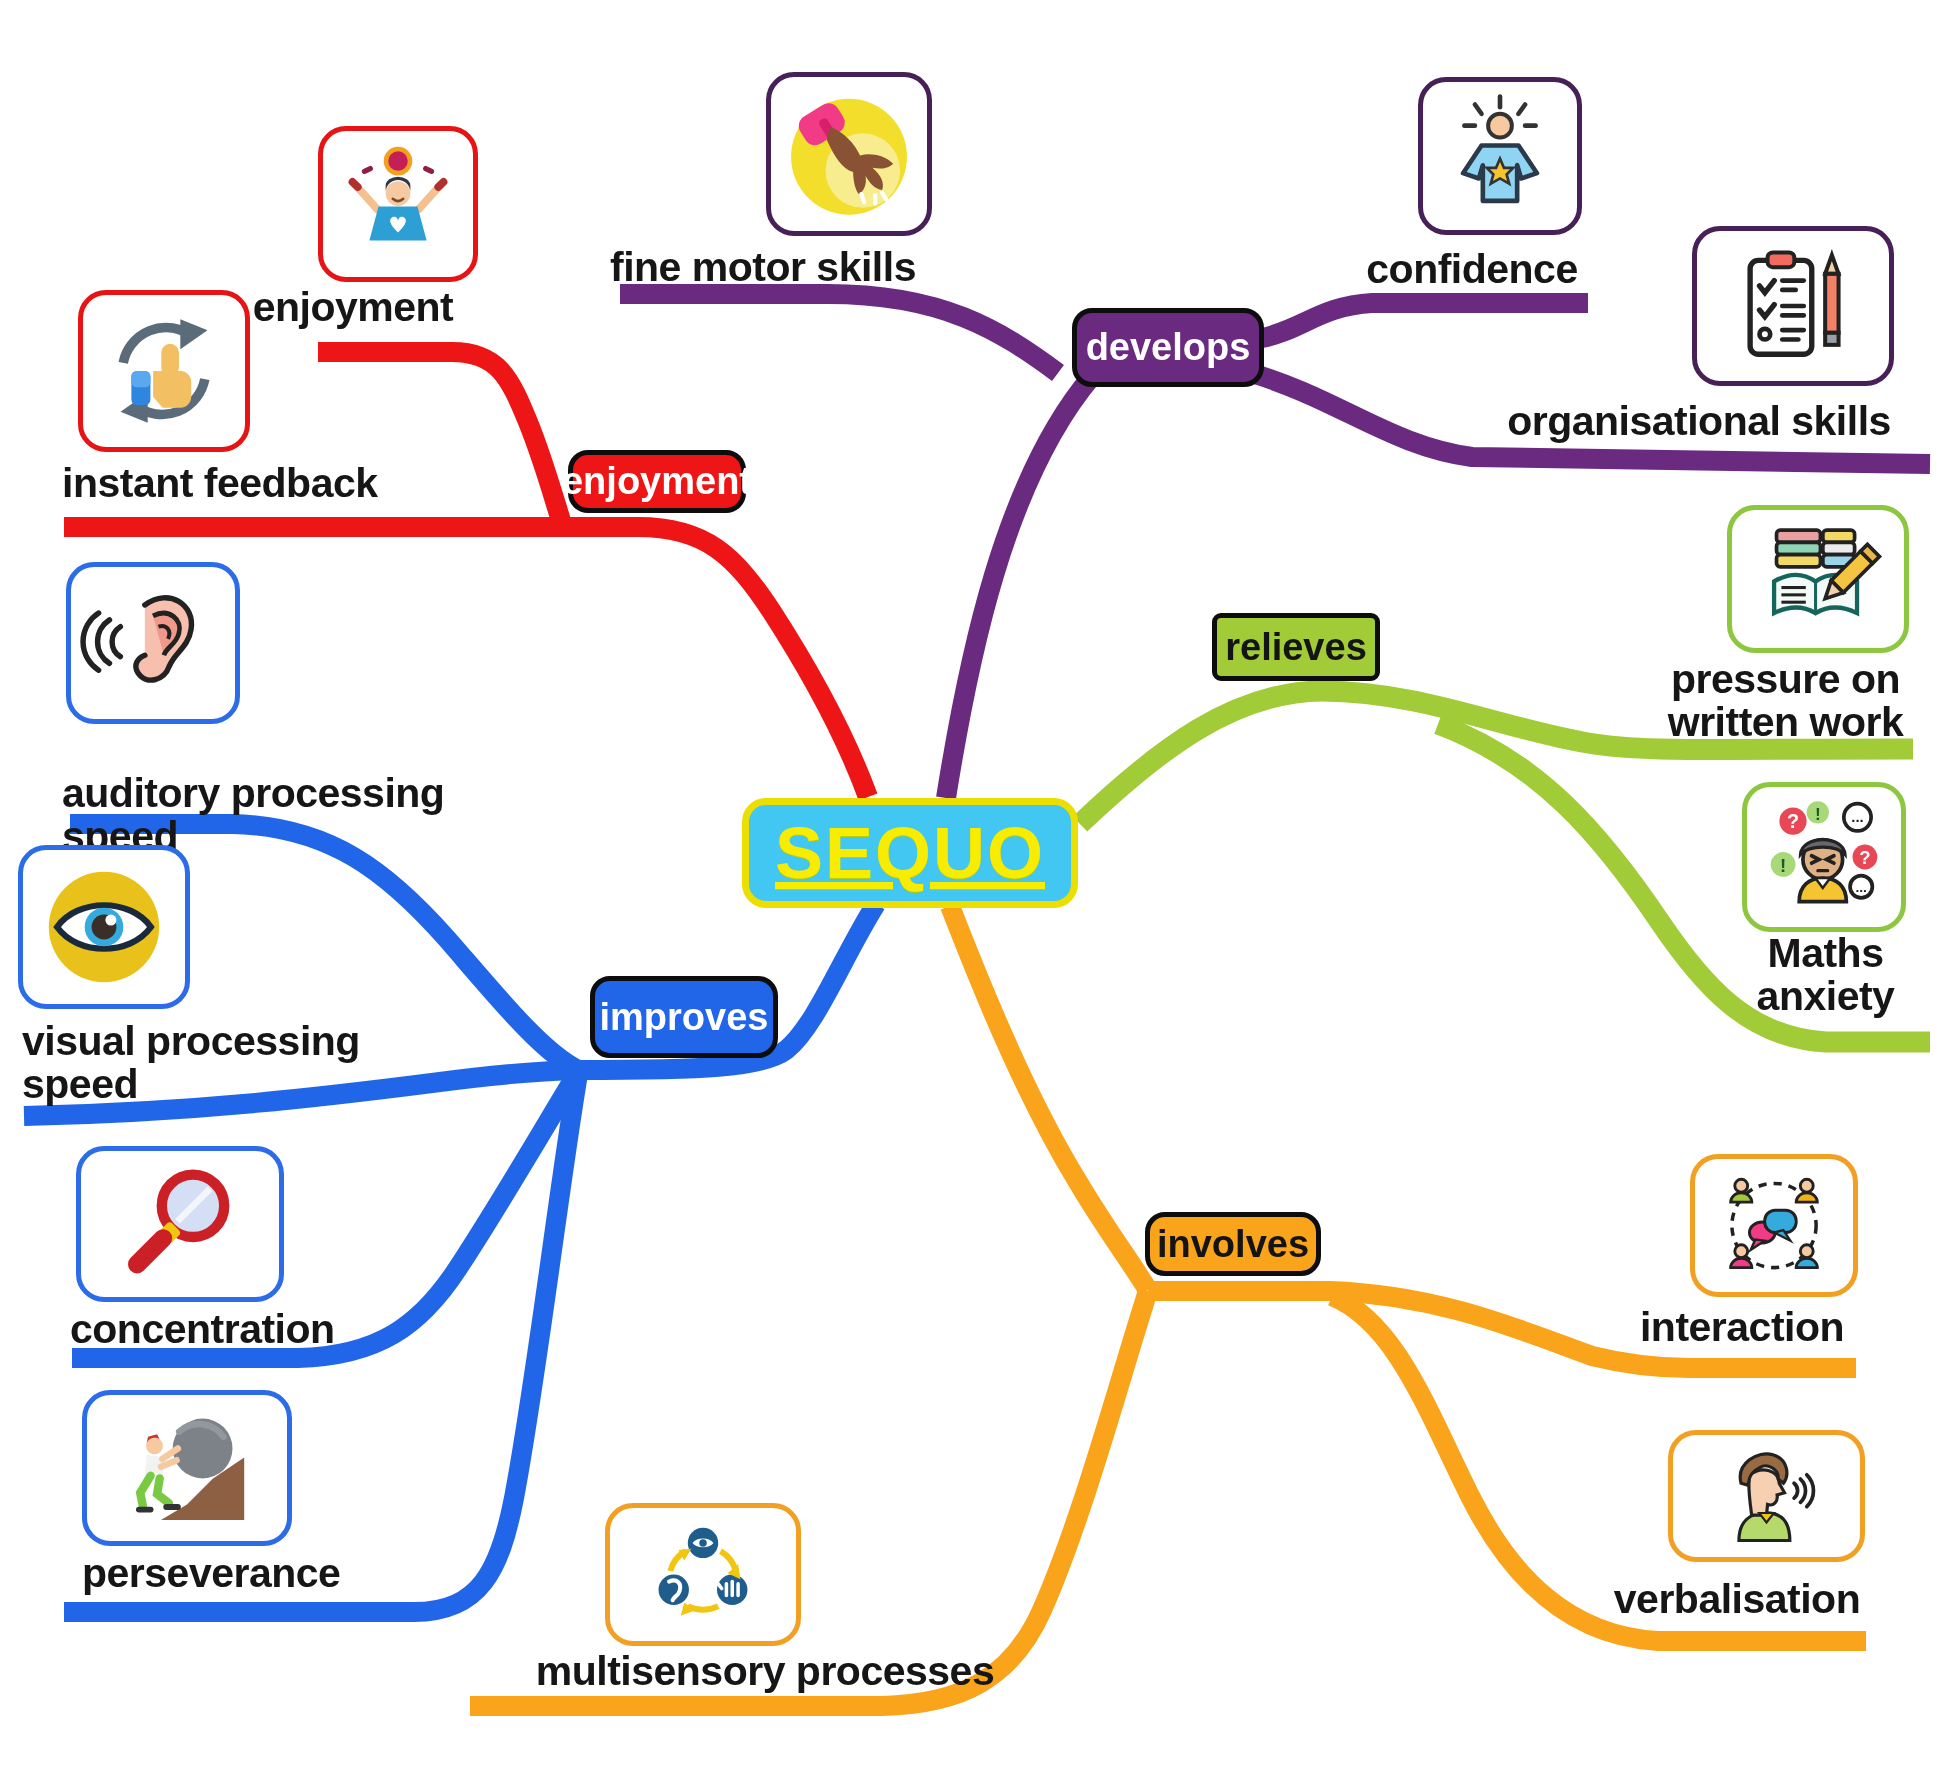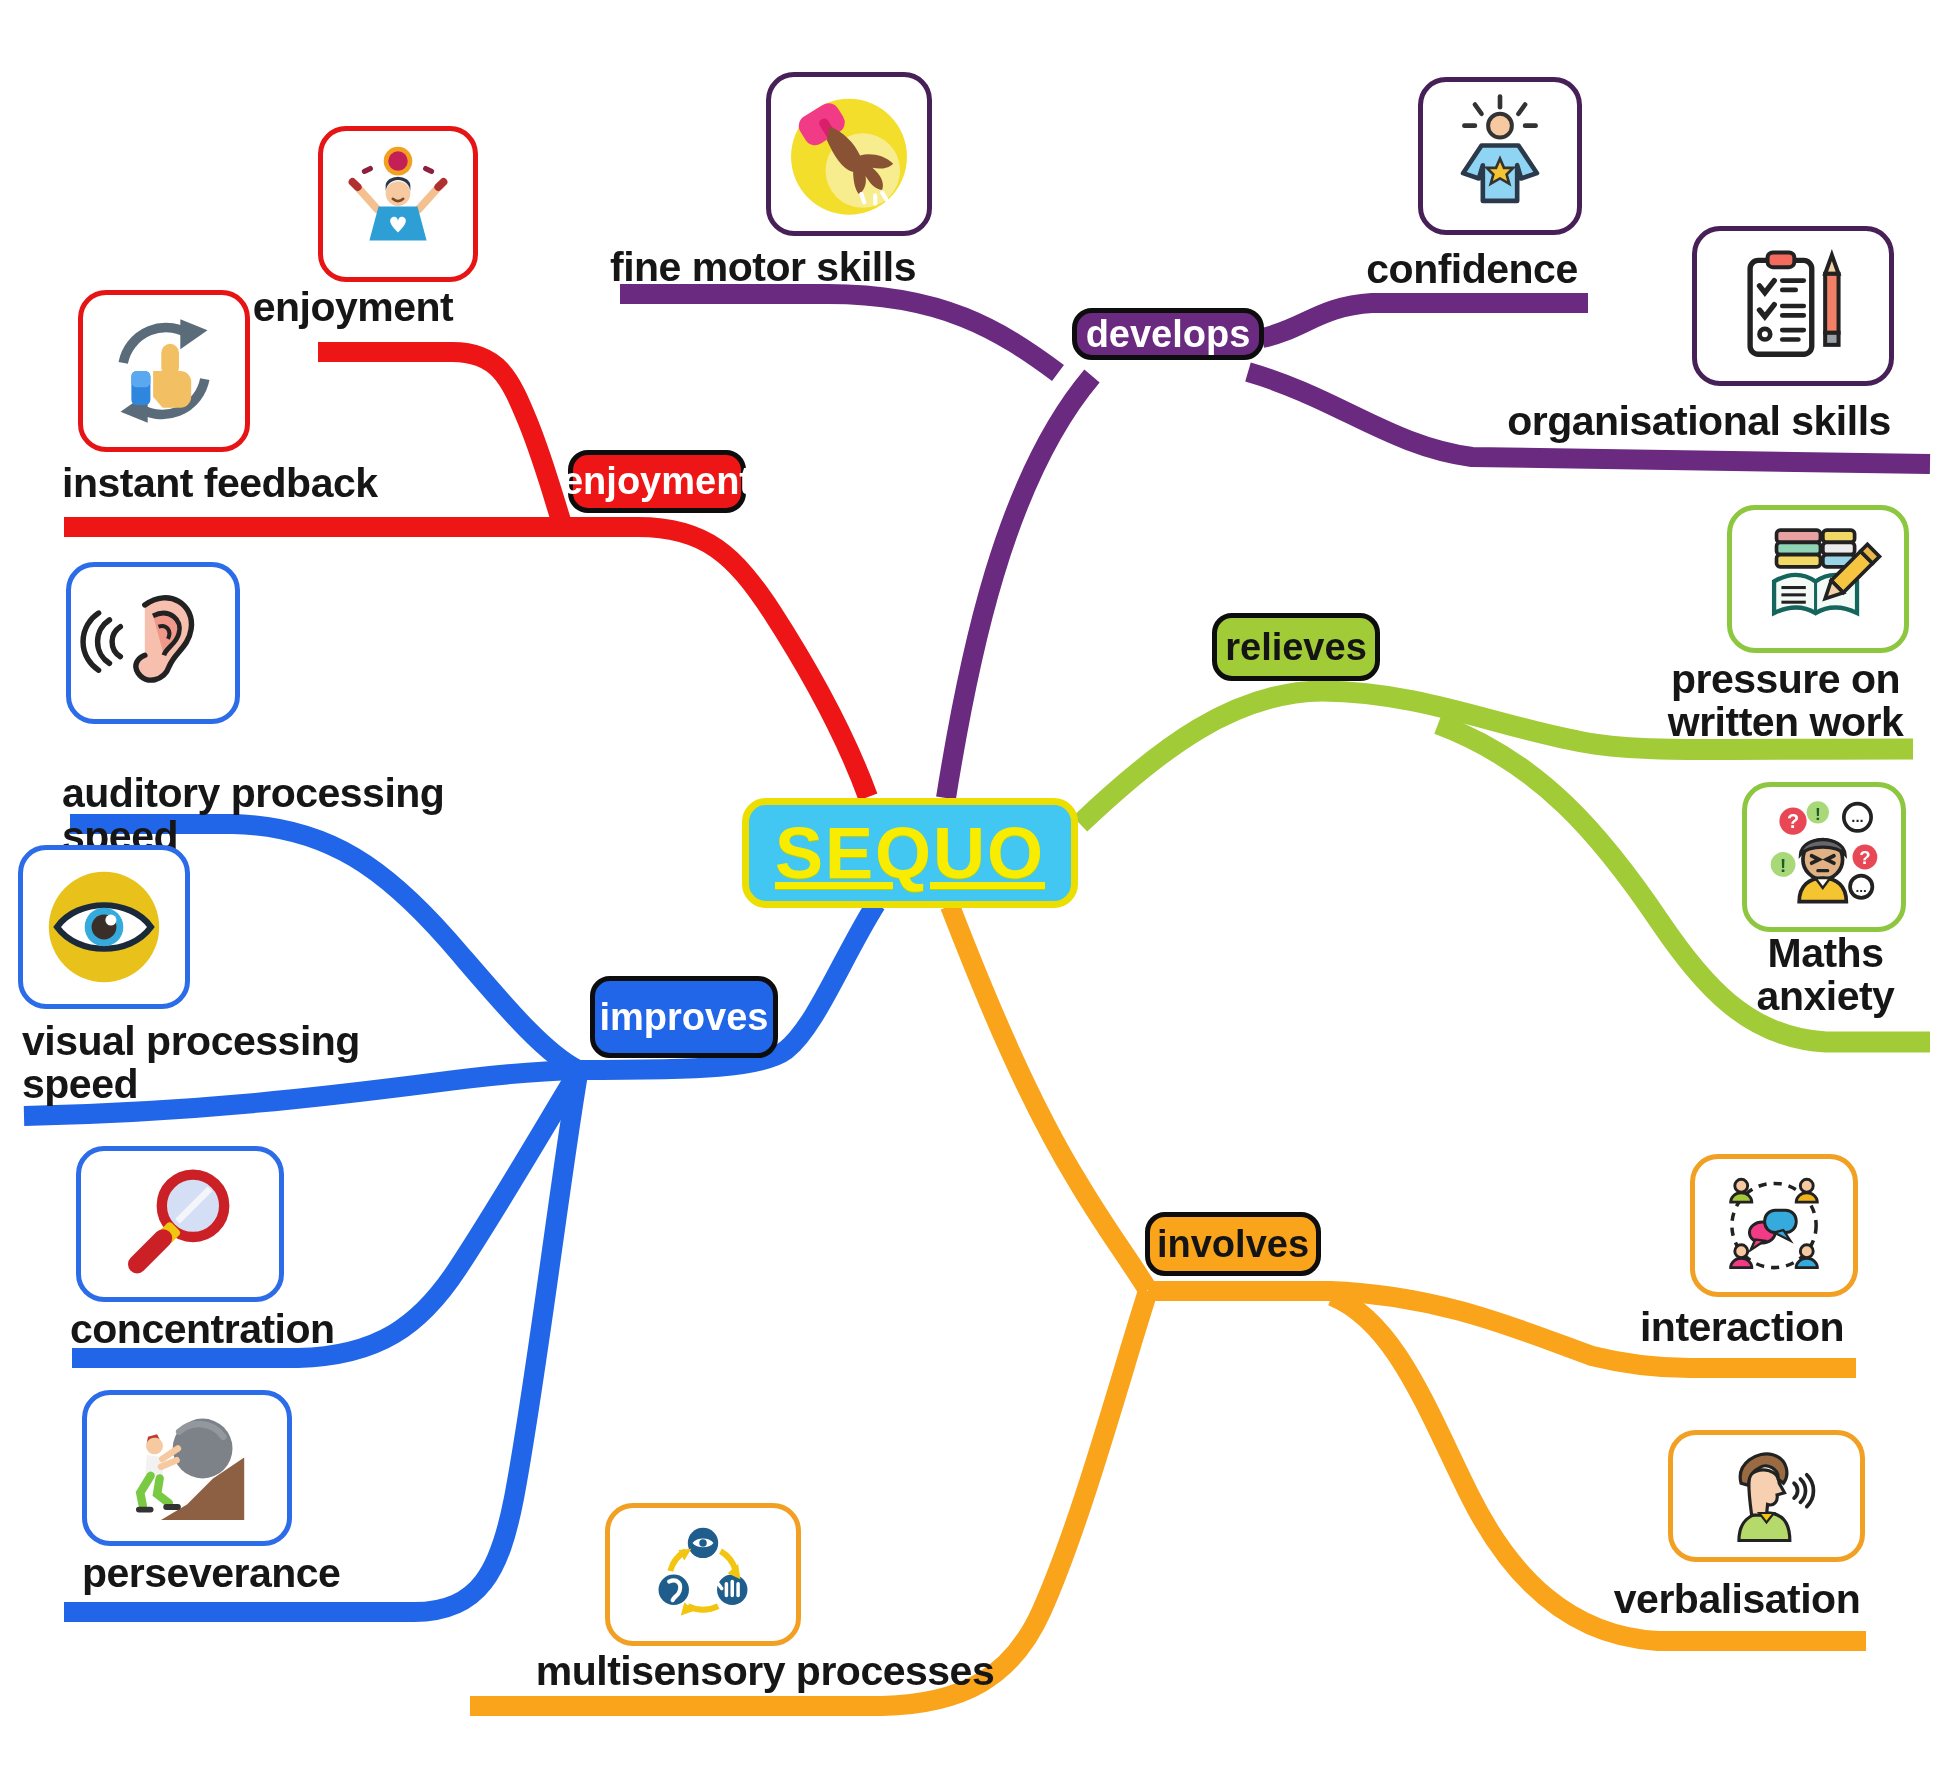--- a/index.html
+++ b/index.html
@@ -17,21 +17,21 @@
     background:#41c7f1;border:7px solid #ecdf00;border-radius:24px;box-sizing:border-box;
     display:flex;align-items:center;justify-content:center;
     font-size:72px;font-weight:800;letter-spacing:2px;color:#f8ec00;
     text-shadow:0 1px 0 #b9cf00;text-decoration:underline;}
 
   .pill{position:absolute;z-index:3;display:flex;align-items:center;justify-content:center;
     border:5px solid #0d0d0d;border-radius:20px;box-sizing:border-box;
     font-size:38px;font-weight:700;letter-spacing:0;}
   .pill-provides{background:#ed1515;color:#ffffff;}
   .pill-develops{background:#6a2a80;color:#ffffff;}
-  .pill-relieves{background:#a2cb38;color:#141414;}
+  .pill-relieves{background:#a2cb38;color:#141414;border-radius:9px;}
   .pill-improves{background:#2166e8;color:#ffffff;}
   .pill-involves{background:#f9a41b;color:#141414;}
 
   .ibox{position:absolute;z-index:2;background:#ffffff;border-style:solid;border-width:5px;
     border-radius:28px;box-sizing:border-box;padding:8px;}
   .ibox svg{width:100%;height:100%;display:block;}
   .b-red{border-color:#e61414;}
   .b-purple{border-color:#482058;}
   .b-green{border-color:#8dc63f;}
   .b-blue{border-color:#2d6ce8;}
@@ -68,21 +68,21 @@
 
     <path class="l-orange" d="M 950 906 C 988 1004 1030 1104 1078 1182 C 1104 1226 1128 1258 1148 1290"></path>
     <path class="l-orange" d="M 1148 1291 H 1330 C 1440 1295 1520 1330 1592 1356 C 1624 1364 1654 1368 1690 1368 H 1856"></path>
     <path class="l-orange" d="M 1148 1291 C 1120 1378 1082 1520 1042 1610 C 1012 1678 962 1704 882 1706 H 470"></path>
     <path class="l-orange" d="M 1332 1296 C 1396 1322 1428 1412 1470 1496 C 1510 1576 1568 1636 1658 1641 H 1866"></path>
   </svg>
 
   <div class="center-node">SEQUO</div>
 
   <div class="pill pill-provides" style="left:568px;top:450px;width:178px;height:63px;">enjoyment</div>
-  <div class="pill pill-develops" style="left:1072px;top:308px;width:192px;height:52px;">develops</div>
+  <div class="pill pill-develops" style="left:1072px;top:308px;width:192px;height:79px;">develops</div>
   <div class="pill pill-relieves" style="left:1212px;top:613px;width:168px;height:68px;">relieves</div>
   <div class="pill pill-improves" style="left:590px;top:976px;width:188px;height:82px;">improves</div>
   <div class="pill pill-involves" style="left:1145px;top:1212px;width:176px;height:64px;">involves</div>
 
   <div class="ibox b-red" style="left:318px;top:126px;width:160px;height:156px;">
     <svg viewBox="0 0 100 100">
       <circle cx="50" cy="17" r="11" fill="#f2a01d"></circle>
       <circle cx="50" cy="17" r="7.5" fill="#c41f56"></circle>
       <rect x="22" y="22" width="9" height="4" rx="2" fill="#8d1f3f" transform="rotate(-25 26 24)"></rect>
       <rect x="69" y="22" width="9" height="4" rx="2" fill="#8d1f3f" transform="rotate(25 74 24)"></rect>

